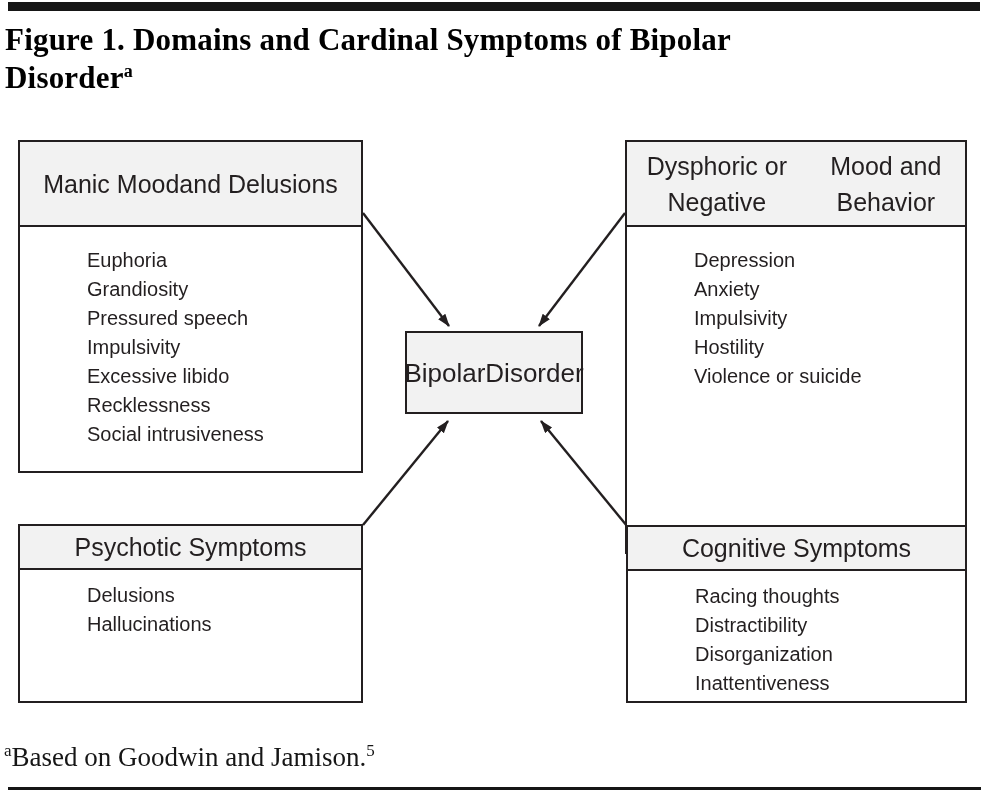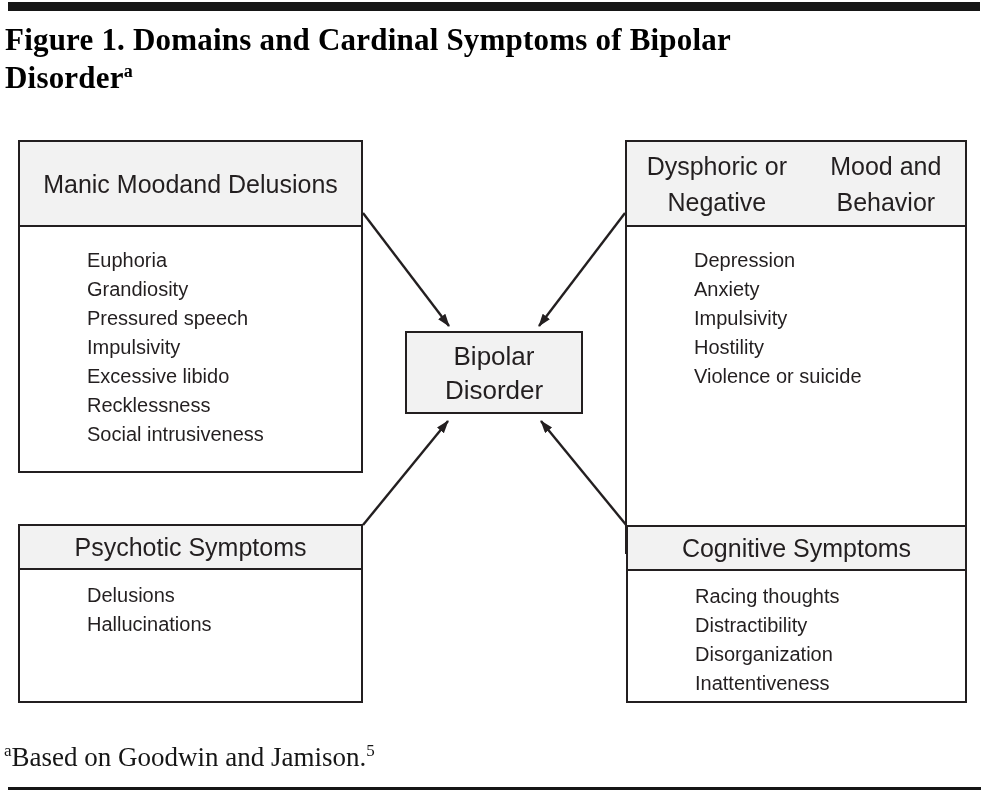--- a/index.html
+++ b/index.html
@@ -33,21 +33,21 @@
   }
   .manic .box-header,.dysphoric .box-header{height:85px;}
   .psychotic .box-header,.cognitive .box-header{height:44px;}
 
   .box-body{padding:19px 8px 0 27px;font-size:20px;line-height:29px;margin-left:40px;}
   .psychotic .box-body,.cognitive .box-body{padding-top:11px;}
 
   .center-box{
     position:absolute;left:405px;top:331px;width:178px;height:83px;
     background:var(--fill,#f2f2f2);border:2.5px solid var(--ink,#231f20);
-    box-sizing:border-box;display:flex;flex-direction:column;justify-content:center;
+    box-sizing:border-box;display:flex;flex-direction:row;justify-content:center;
     align-items:center;text-align:center;font-size:26px;line-height:34px;
   }
 
   .arrows{position:absolute;left:0;top:0;width:988px;height:797px;pointer-events:none;}
   .arrows line{stroke:var(--ink,#231f20);stroke-width:2.4;}
 
   .footnote{
     position:absolute;left:4px;top:740px;margin:0;
     font-family:"Liberation Serif",serif;font-size:27px;line-height:34px;color:#161616;
   }

